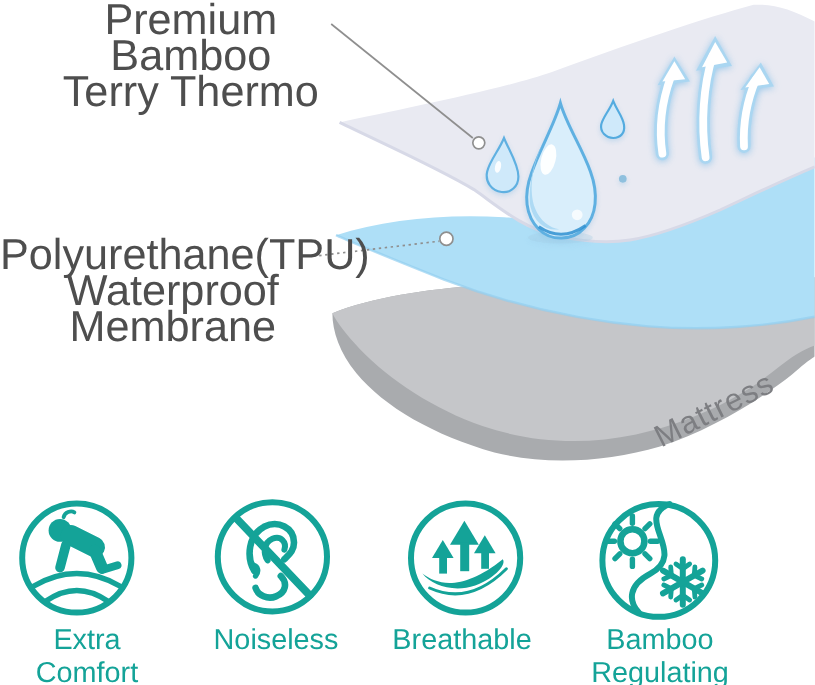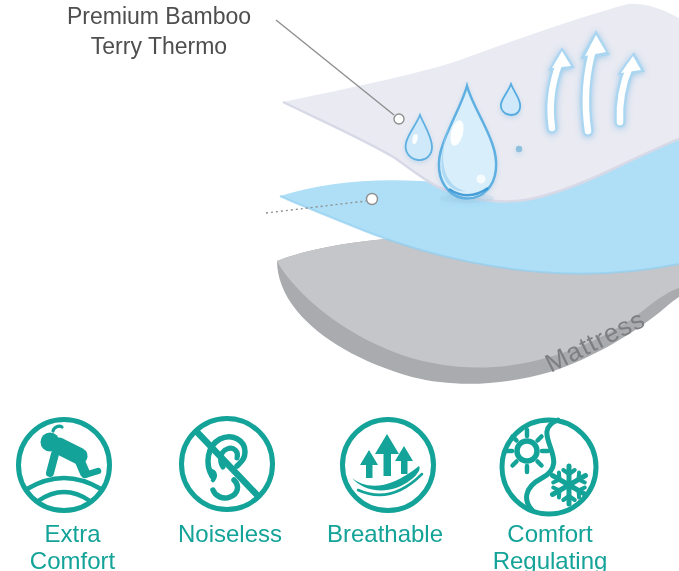--- a/index.html
+++ b/index.html
@@ -1,19 +1,19 @@
 <!DOCTYPE html>
 <html style="--accent-teal: #14a398; --cover: #e9eaf2; --membrane: #aedff7; --mattress-top: #c5c6c9; --mattress-front: #a9abae; --mattress-text: #7d7e82; --label-text: #4e4e4e; --leader: #8f8f8f;"><head>
 <meta charset="utf-8">
 <style>
   html,body{margin:0;padding:0;background:#ffffff;}
   .stage{position:relative;width:679px;height:571px;background:#fff;overflow:hidden;
          font-family:"Liberation Sans",sans-serif;}
   .diagram{position:absolute;left:0;top:0;}
-  .label{position:absolute;color:var(--label-text);font-size:23px;line-height:30px;
+  .label{position:absolute;color:var(--label-text);font-size:36px;line-height:30px;
          text-align:center;font-weight:400;}
   .cover-label{left:18px;top:1px;width:282px;}
   .membrane-label{left:0;top:197px;width:288px;}
   .ficon{position:absolute;}
   .flabel{position:absolute;color:var(--accent-teal);font-size:24px;line-height:27px;
           text-align:center;font-weight:400;}
   .fl1{left:0;top:520px;width:145px;}
   .fl2{left:157px;top:520px;width:146px;}
   .fl3{left:312px;top:520px;width:146px;}
   .fl4{left:477px;top:520px;width:146px;}
@@ -113,20 +113,24 @@
       <circle class="s-leader" cx="399" cy="119" r="5" fill="#ffffff" stroke-width="1.4"></circle>
       <line class="s-leader" x1="266" y1="213" x2="366" y2="201" stroke-width="1.4" stroke-dasharray="2 3"></line>
       <circle class="s-leader" cx="372" cy="199" r="5.5" fill="#ffffff" stroke-width="1.4"></circle>
     </g>
   </svg>
 
   <div class="label cover-label">
     <div>Premium Bamboo</div>
     <div>Terry Thermo</div>
   </div>
+  <div class="label membrane-label">
+    <div>Polyurethane(TPU)</div>
+    <div>Waterproof Membrane</div>
+  </div>
 
   <svg class="ficon" style="left:14px;top:415px;" width="100" height="100" viewBox="0 0 100 100">
     <circle class="teal-s" cx="50" cy="50" r="45.5" stroke-width="5"></circle>
     <path class="teal-s" d="M13,74 Q50,52 87,74" stroke-width="4.5" stroke-linecap="round"></path>
     <path class="teal-s" d="M24,86 Q50,68 76,86" stroke-width="4.5" stroke-linecap="round"></path>
     <circle class="teal-f" cx="36" cy="27" r="9.5"></circle>
     <path class="teal-s" d="M39,16 C40,12 45,10 48,12" stroke-width="3.2" stroke-linecap="round"></path>
     <line class="teal-s" x1="45" y1="31" x2="65" y2="41" stroke-width="17" stroke-linecap="round"></line>
     <line class="teal-s" x1="41" y1="39" x2="36" y2="58" stroke-width="8" stroke-linecap="round"></line>
     <line class="teal-s" x1="65" y1="44" x2="71" y2="58" stroke-width="10" stroke-linecap="round"></line>
@@ -184,17 +188,17 @@
         <path d="M56.2,72.5 L62.5,75.5 L61.9,82.5"></path>
         <path d="M61.9,57.5 L62.5,64.5 L56.2,67.5"></path>
       </g>
     </g>
   </svg>
 
   <div class="flabel fl1">Extra Comfort</div>
   <div class="flabel fl2">Noiseless</div>
   <div class="flabel fl3">Breathable</div>
   <div class="flabel fl4">
-    <div>Comfort</div>
+    <div>Bamboo</div>
     <div>Regulating</div>
   </div>
 
 </div>
 
 </body></html>

